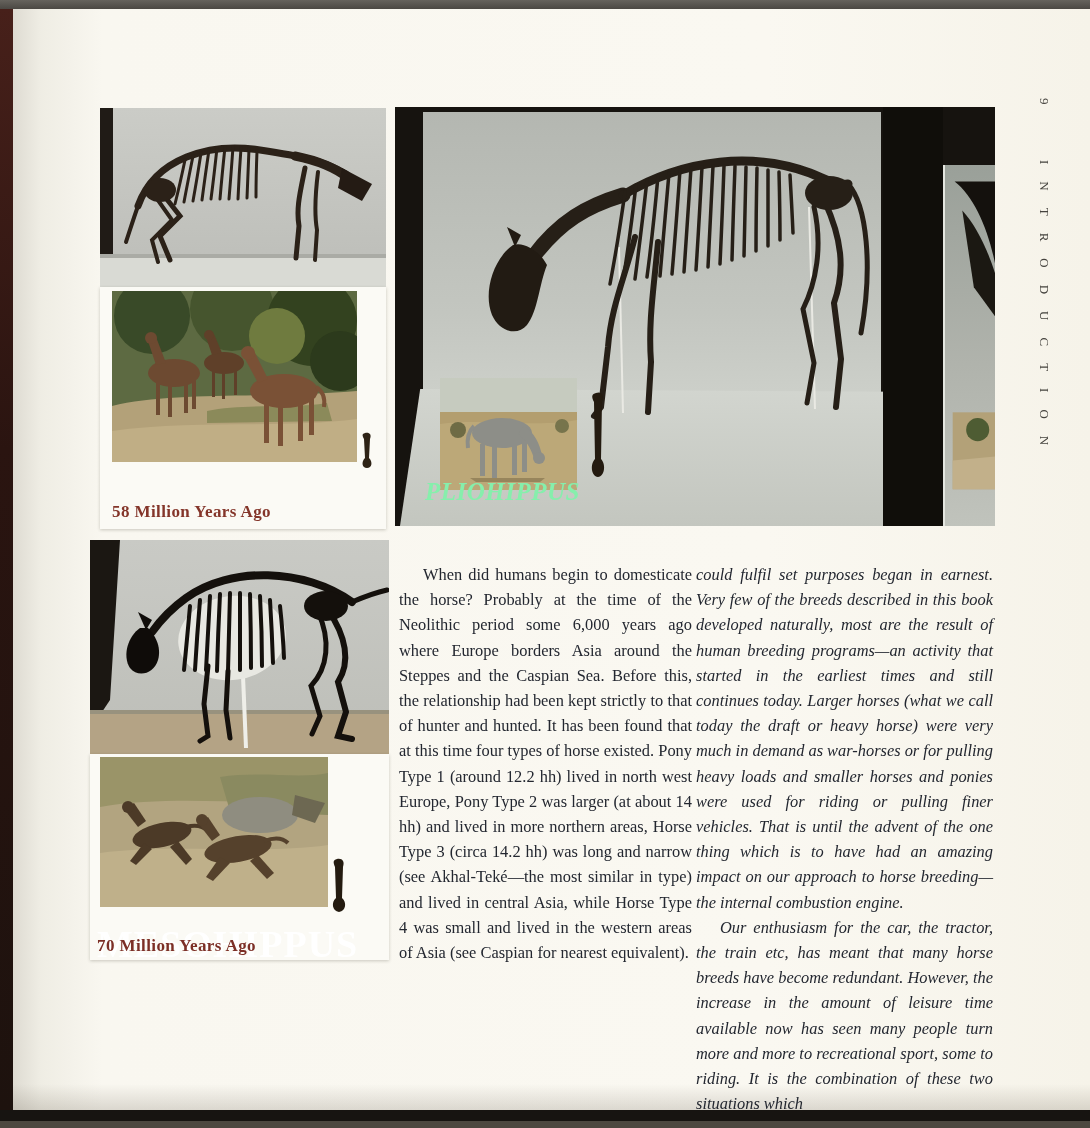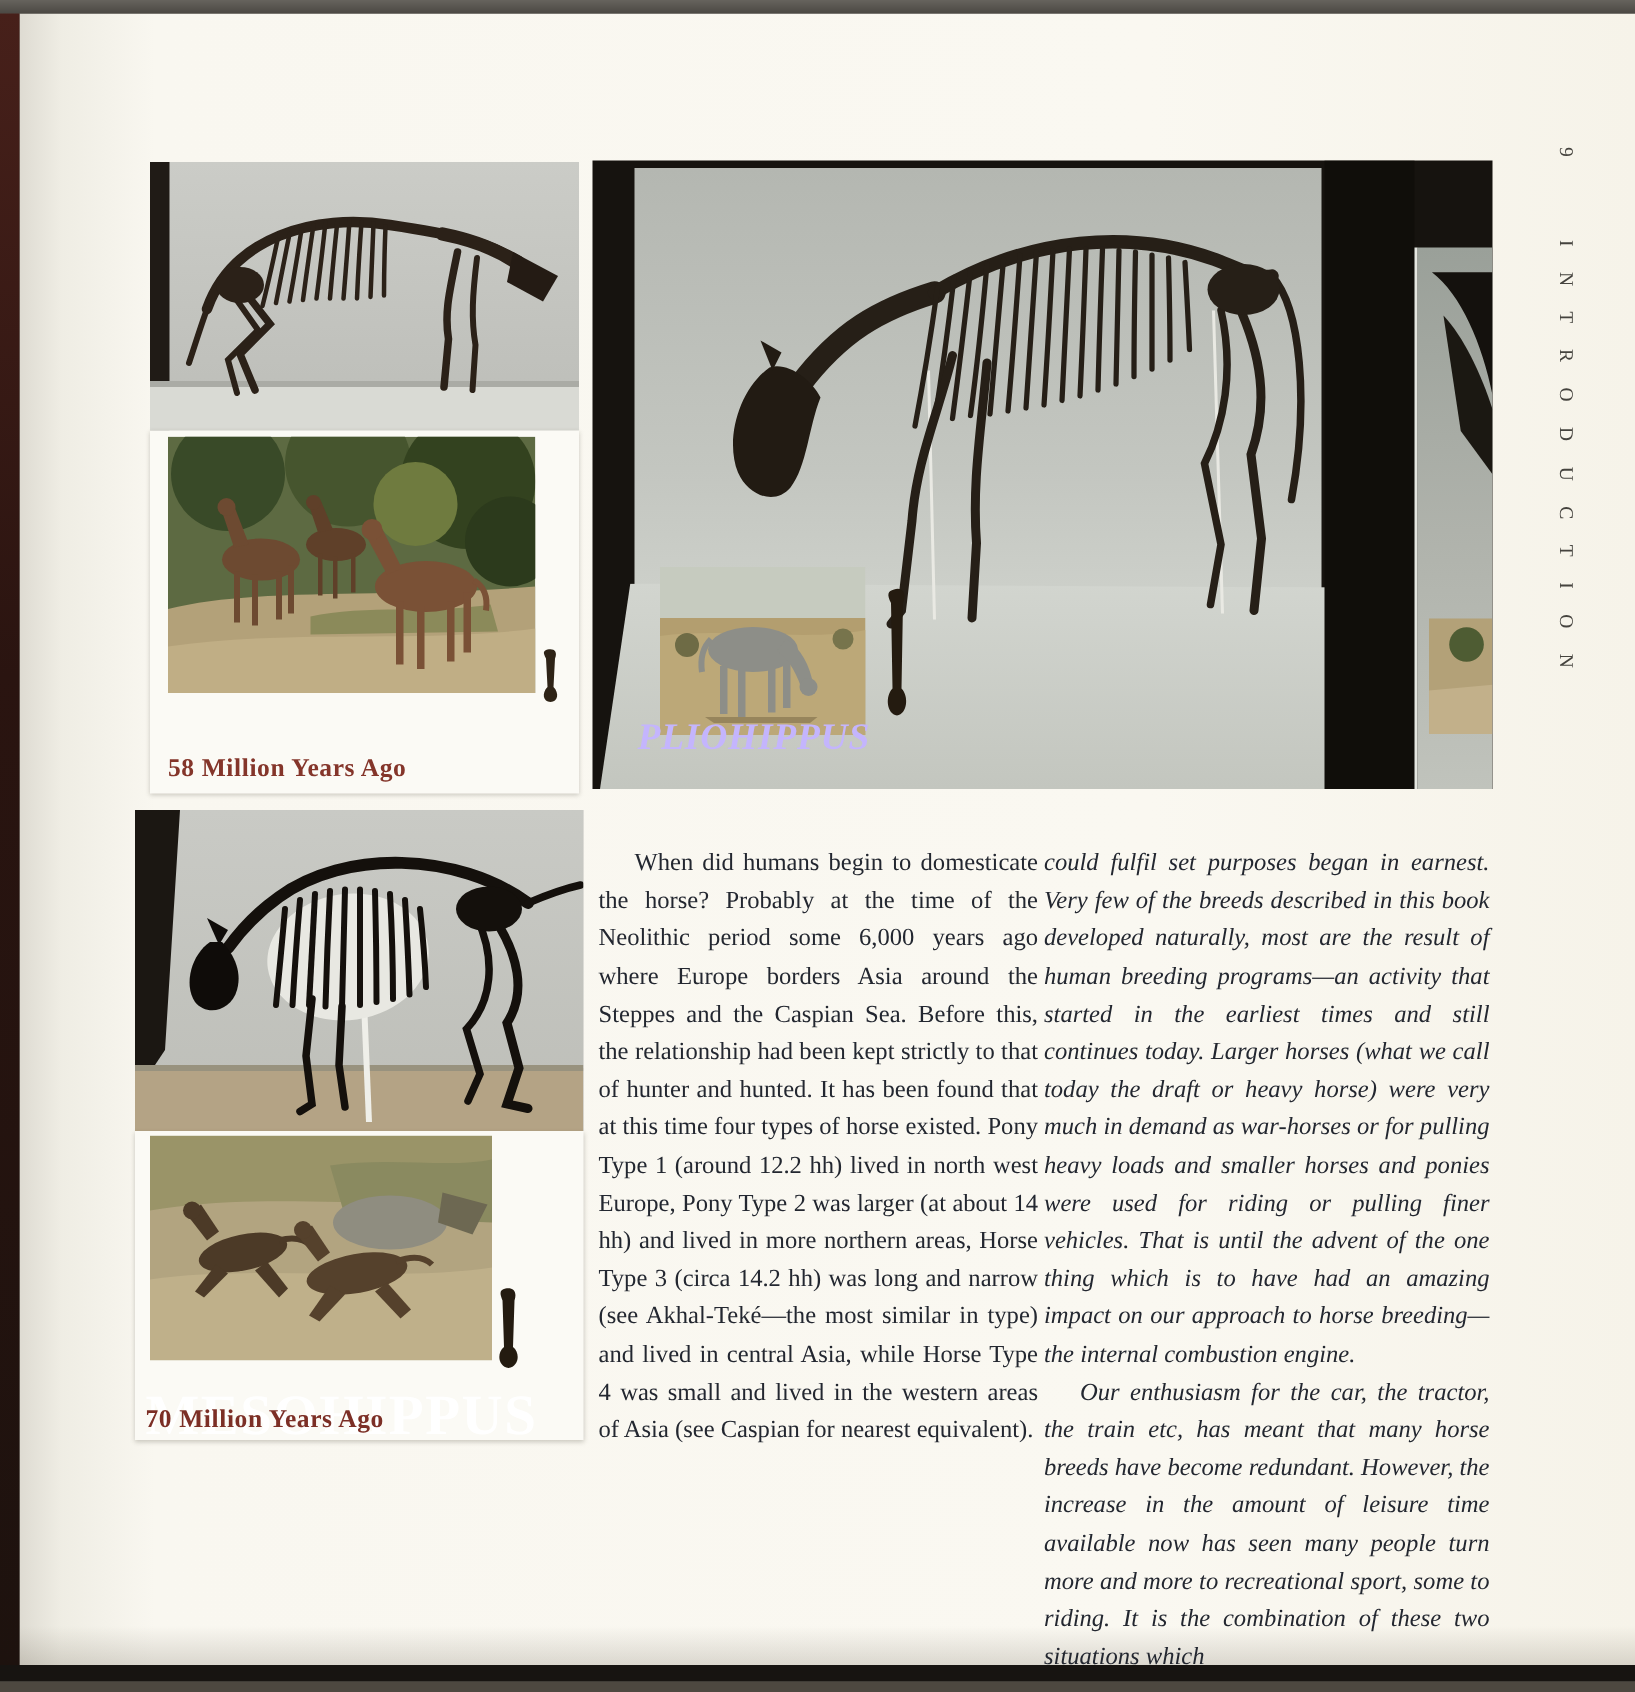--- a/index.html
+++ b/index.html
@@ -25,21 +25,21 @@
 
   
   .photo{position:absolute;overflow:hidden;}
   .board{position:absolute;background:#fbfaf5;box-shadow:0 1px 3px rgba(60,55,40,.25);}
   .photo svg, .painting svg{display:block;width:100%;height:100%;}
 
   
   .cap-red{position:absolute;color:#84352a;font-weight:bold;letter-spacing:1px;line-height:1;}
   .cap-red.big{font-size:31px;}
   .cap-red.sub{font-size:17px;letter-spacing:.4px;}
-  .cap-dark{position:absolute;color:#c4b5fd;font-weight:bold;font-style:italic;line-height:1;}
+  .cap-dark{position:absolute;color:#86efac;font-weight:bold;font-style:italic;line-height:1;}
   .cap-dark.big{font-size:25px;letter-spacing:.5px;}
   .cap-dark.sub{font-size:12px;}
 
   
   .col{
     position:absolute;top:562px;height:438px;
     font-size:16.4px;line-height:25.2px;color:#232730;
     text-align:justify;
   }
   .col p{margin:0;}

